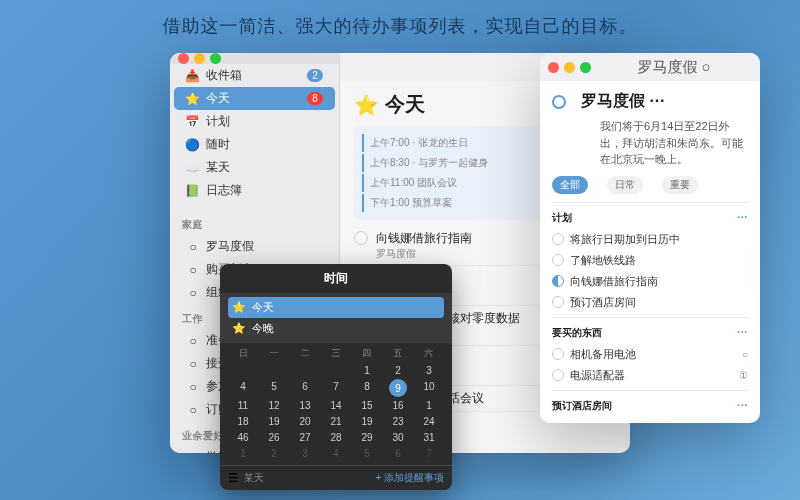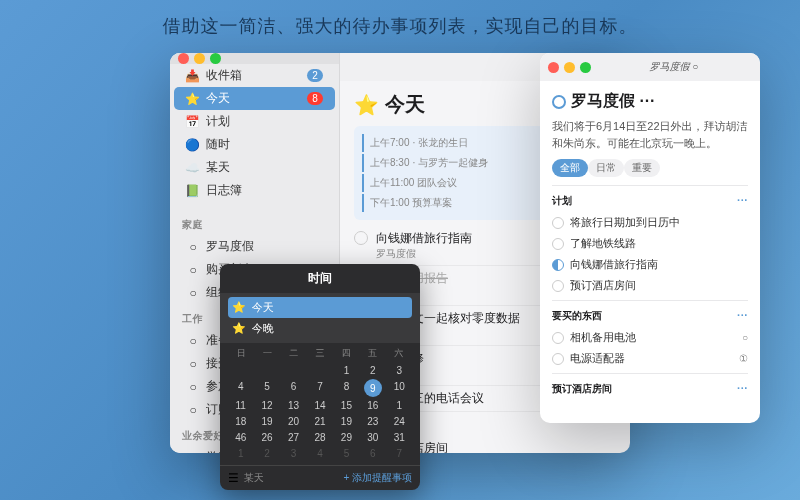--- a/index.html
+++ b/index.html
@@ -211,53 +211,53 @@
 
     .detail-titlebar {
       height: 28px;
       background: #f0f0f2;
       display: flex;
       align-items: center;
       padding: 0 8px;
       gap: 5px;
     }
     .detail-window-title {
-      font-size: 10px;
+      font-size: 15px;
       color: #555;
       margin-left: auto;
       margin-right: auto;
-      font-style: italic;
     }
 
     .detail-content {
       flex: 1;
       overflow-y: auto;
       padding: 10px 12px;
     }
 
     .detail-title {
       font-size: 16px;
       font-weight: 700;
       color: #1d1d1f;
       margin-bottom: 6px;
       display: flex;
       align-items: center;
-      gap: 5px;
+      gap: 15px;
     }
 
     .detail-description {
       font-size: 11px;
       color: #555;
       line-height: 1.5;
       margin-bottom: 8px;
+      margin-left: 48px;
     }
 
     .detail-tabs {
       display: flex;
-      gap: 0;
+      gap: 19px;
       margin-bottom: 8px;
     }
     .detail-tab {
       font-size: 10px;
       padding: 2px 8px;
       border-radius: 10px;
       cursor: pointer;
       color: #666;
       background: #f0f0f2;
     }
@@ -290,21 +290,21 @@
       margin-right: 6px;
       flex-shrink: 0;
     }
     .detail-task-check.half {
       border-color: #5b9bd5;
       background: linear-gradient(90deg, #5b9bd5 50%, transparent 50%);
     }
 
     
     .calendar-popup {
-      width: 200px;
+      width: 232px;
       background: #2c2c2e;
       border-radius: 8px;
       box-shadow: 0 10px 30px rgba(0,0,0,0.4);
       overflow: hidden;
       position: absolute;
       left: 220px;
       bottom: 10px;
       z-index: 10;
     }
 

